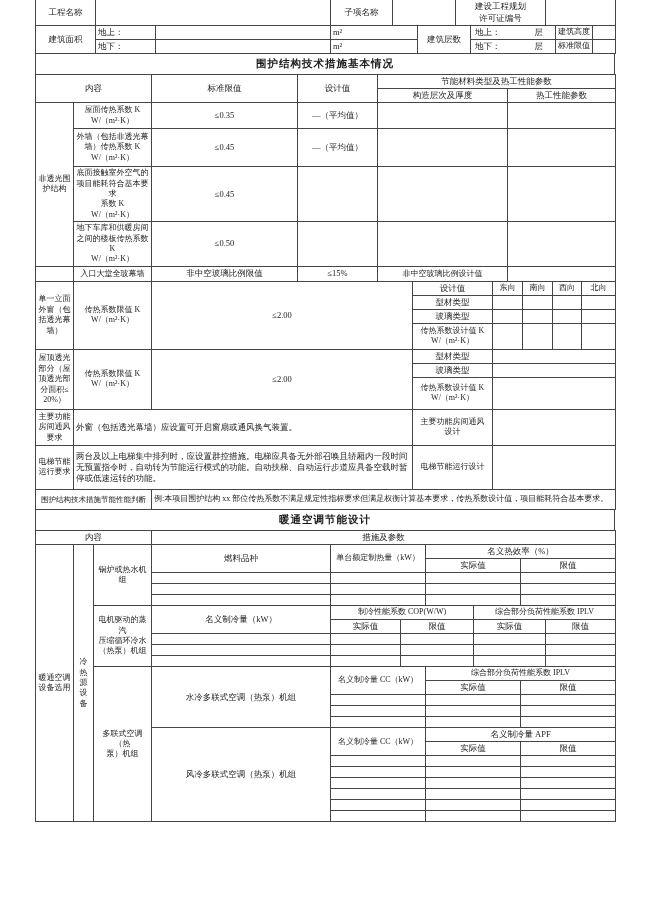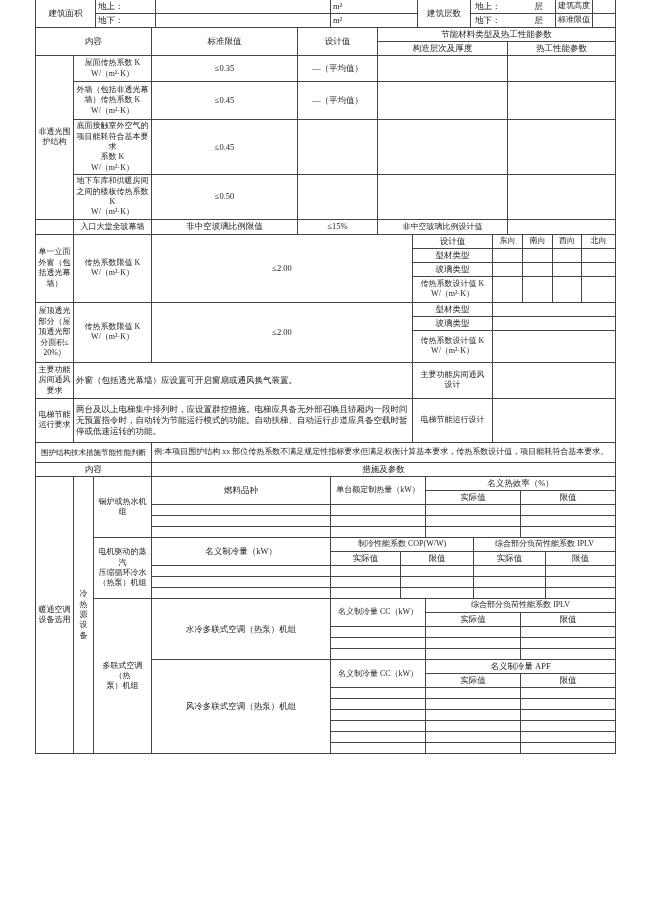--- a/index.html
+++ b/index.html
@@ -14,20 +14,41 @@
   .s75{font-size:7.5px;}
   .bar{font-weight:bold;font-size:10.5px;letter-spacing:1px;border:1px solid #454545;height:18px;}
   .flexc{display:flex;justify-content:space-between;padding:0 10px 0 2px;}
 </style>
 </head>
 <body>
 
 <div class="sheet">
 
 
+  <table>
+    <colgroup>
+        <col style="width:60px">
+        <col style="width:235px">
+        <col style="width:62px">
+        <col style="width:63px">
+        <col style="width:90px">
+        <col style="width:70px">
+      </colgroup>
+    <tbody>
+        <tr style="height:26px">
+      <td>工程名称</td>
+      <td></td>
+      <td>子项名称</td>
+      <td></td>
+      <td>建设工程规划
+许可证编号</td>
+      <td></td>
+    </tr>
+  </tbody>
+    </table>
 
 
   <table>
     <colgroup>
         <col style="width:60px">
         <col style="width:60px">
         <col style="width:175px">
         <col style="width:87px">
         <col style="width:53px">
         <col style="width:85px">
@@ -49,20 +70,27 @@
       <td class="tl">地下：</td>
       <td></td>
       <td class="tl">m²</td>
       <td><div class="flexc"><span>地下：</span><span>层</span></div></td>
       <td class="s8">标准限值</td>
       <td></td>
     </tr>
   </tbody>
     </table>
 
+  <table>
+    <tbody>
+        <tr>
+          <td class="bar">围护结构技术措施基本情况</td>
+        </tr>
+  </tbody>
+    </table>
 
   <table>
     <colgroup>
         <col style="width:38px">
         <col style="width:78px">
         <col style="width:146px">
         <col style="width:80px">
         <col style="width:35px">
         <col style="width:80px">
         <col style="width:15px">
@@ -201,20 +229,27 @@
       <td class="s8">电梯节能运行设计</td>
       <td colspan="5"></td>
     </tr>
     <tr style="height:20px">
       <td colspan="2" class="s75">围护结构技术措施节能性能判断</td>
       <td colspan="9" class="tl s8">例:本项目围护结构 xx 部位传热系数不满足规定性指标要求但满足权衡计算基本要求，传热系数设计值，项目能耗符合基本要求。</td>
     </tr>
   </tbody>
     </table>
 
+  <table>
+    <tbody>
+        <tr>
+          <td class="bar">暖通空调节能设计</td>
+        </tr>
+  </tbody>
+    </table>
 
   <table>
     <colgroup>
         <col style="width:38px">
         <col style="width:20px">
         <col style="width:58px">
         <col style="width:179px">
         <col style="width:70px">
         <col style="width:25px">
         <col style="width:48px">

